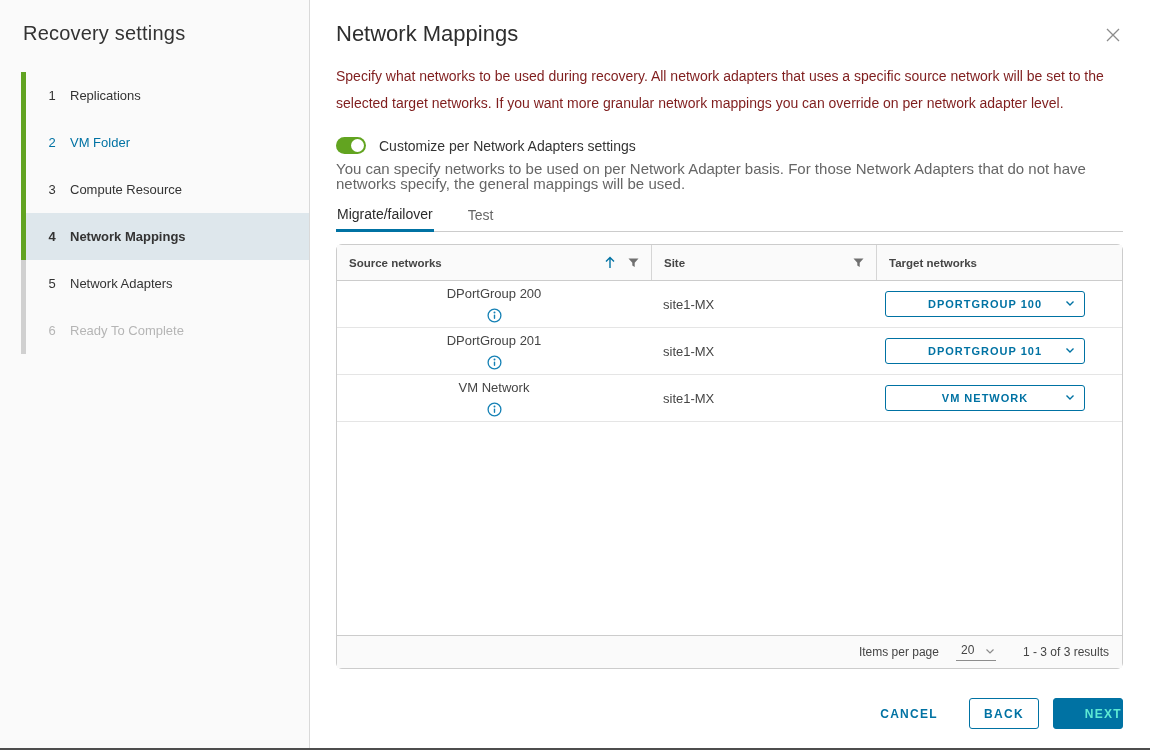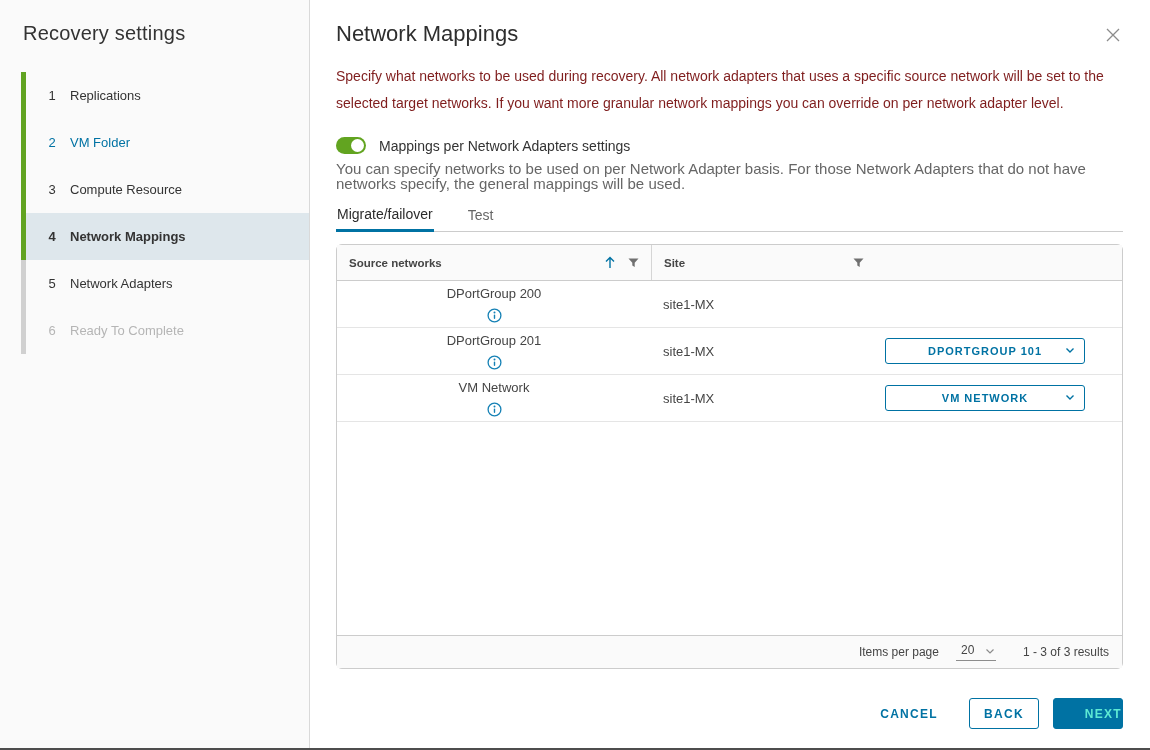--- a/index.html
+++ b/index.html
@@ -145,21 +145,21 @@
       </svg>
     </button>
   </div>
 
   <p class="description">Specify what networks to be used during recovery. All network adapters that uses a specific source network will be set to the selected target networks. If you want more granular network mappings you can override on per network adapter level.</p>
 
   <div class="toggle-row">
     <div class="toggle">
       <div class="knob"></div>
     </div>
-    <span class="toggle-label">Mappings per Network Adapters settings</span>
+    <span class="toggle-label">Customize per Network Adapters settings</span>
   </div>
   <p class="helper">You can specify networks to be used on per Network Adapter basis. For those Network Adapters that do not have networks specify, the general mappings will be used.</p>
 
   <div class="tabs">
     <button class="tab active">Migrate/failover</button>
     <button class="tab">Test</button>
   </div>
 
   <div class="table">
     <div class="thead">
@@ -179,35 +179,48 @@
       </div>
       <div class="th">
         <span>Site</span>
         <span class="spacer"></span>
         <span class="filter-icon">
           <svg width="11" height="10" viewBox="0 0 11 10">
             <path d="M0.5 0.5 H10.5 L6.7 4.8 V9 L4.3 7.6 V4.8 Z" fill="#707070"></path>
           </svg>
         </span>
       </div>
+      <div class="th">
+        <span>Target networks</span>
+      </div>
     </div>
 
     <div class="tbody">
       <div class="tr">
         <div class="td source-cell">
           <span>DPortGroup 200</span>
           <span class="info-icon">
             <svg width="15" height="15" viewBox="0 0 15 15">
               <circle cx="7.5" cy="7.5" r="6.4" fill="none" stroke="#1581b5" stroke-width="1.3"></circle>
               <circle cx="7.5" cy="4.6" r="1" fill="#1581b5"></circle>
               <rect x="6.8" y="6.4" width="1.4" height="4.6" rx="0.7" fill="#1581b5"></rect>
             </svg>
           </span>
         </div>
         <div class="td">site1-MX</div>
+        <div class="td td-target">
+          <button class="target-btn">
+            <span>DPORTGROUP 100</span>
+            <span class="chev">
+              <svg width="10" height="7" viewBox="0 0 10 7">
+                  <path d="M1.5 1.5 L5 5 L8.5 1.5" stroke="#0072a3" stroke-width="1.4" fill="none"></path>
+                </svg>
+            </span>
+          </button>
+        </div>
       </div>
 
       <div class="tr">
         <div class="td source-cell">
           <span>DPortGroup 201</span>
           <span class="info-icon">
             <svg width="15" height="15" viewBox="0 0 15 15">
               <circle cx="7.5" cy="7.5" r="6.4" fill="none" stroke="#1581b5" stroke-width="1.3"></circle>
               <circle cx="7.5" cy="4.6" r="1" fill="#1581b5"></circle>
               <rect x="6.8" y="6.4" width="1.4" height="4.6" rx="0.7" fill="#1581b5"></rect>

